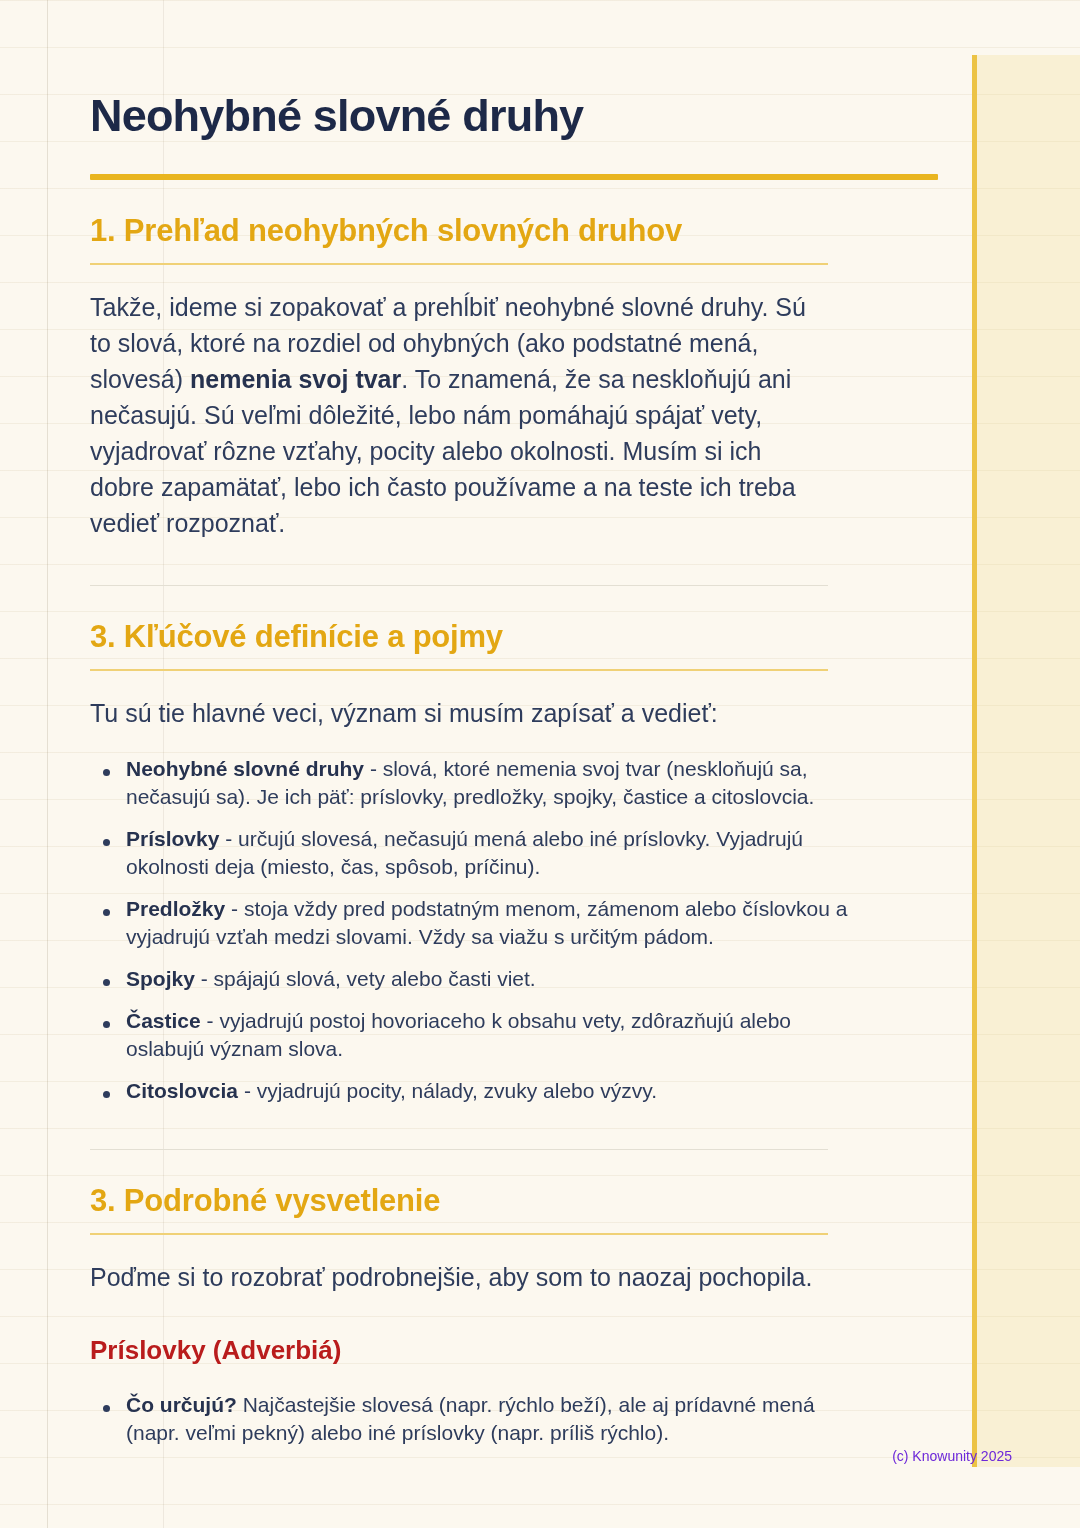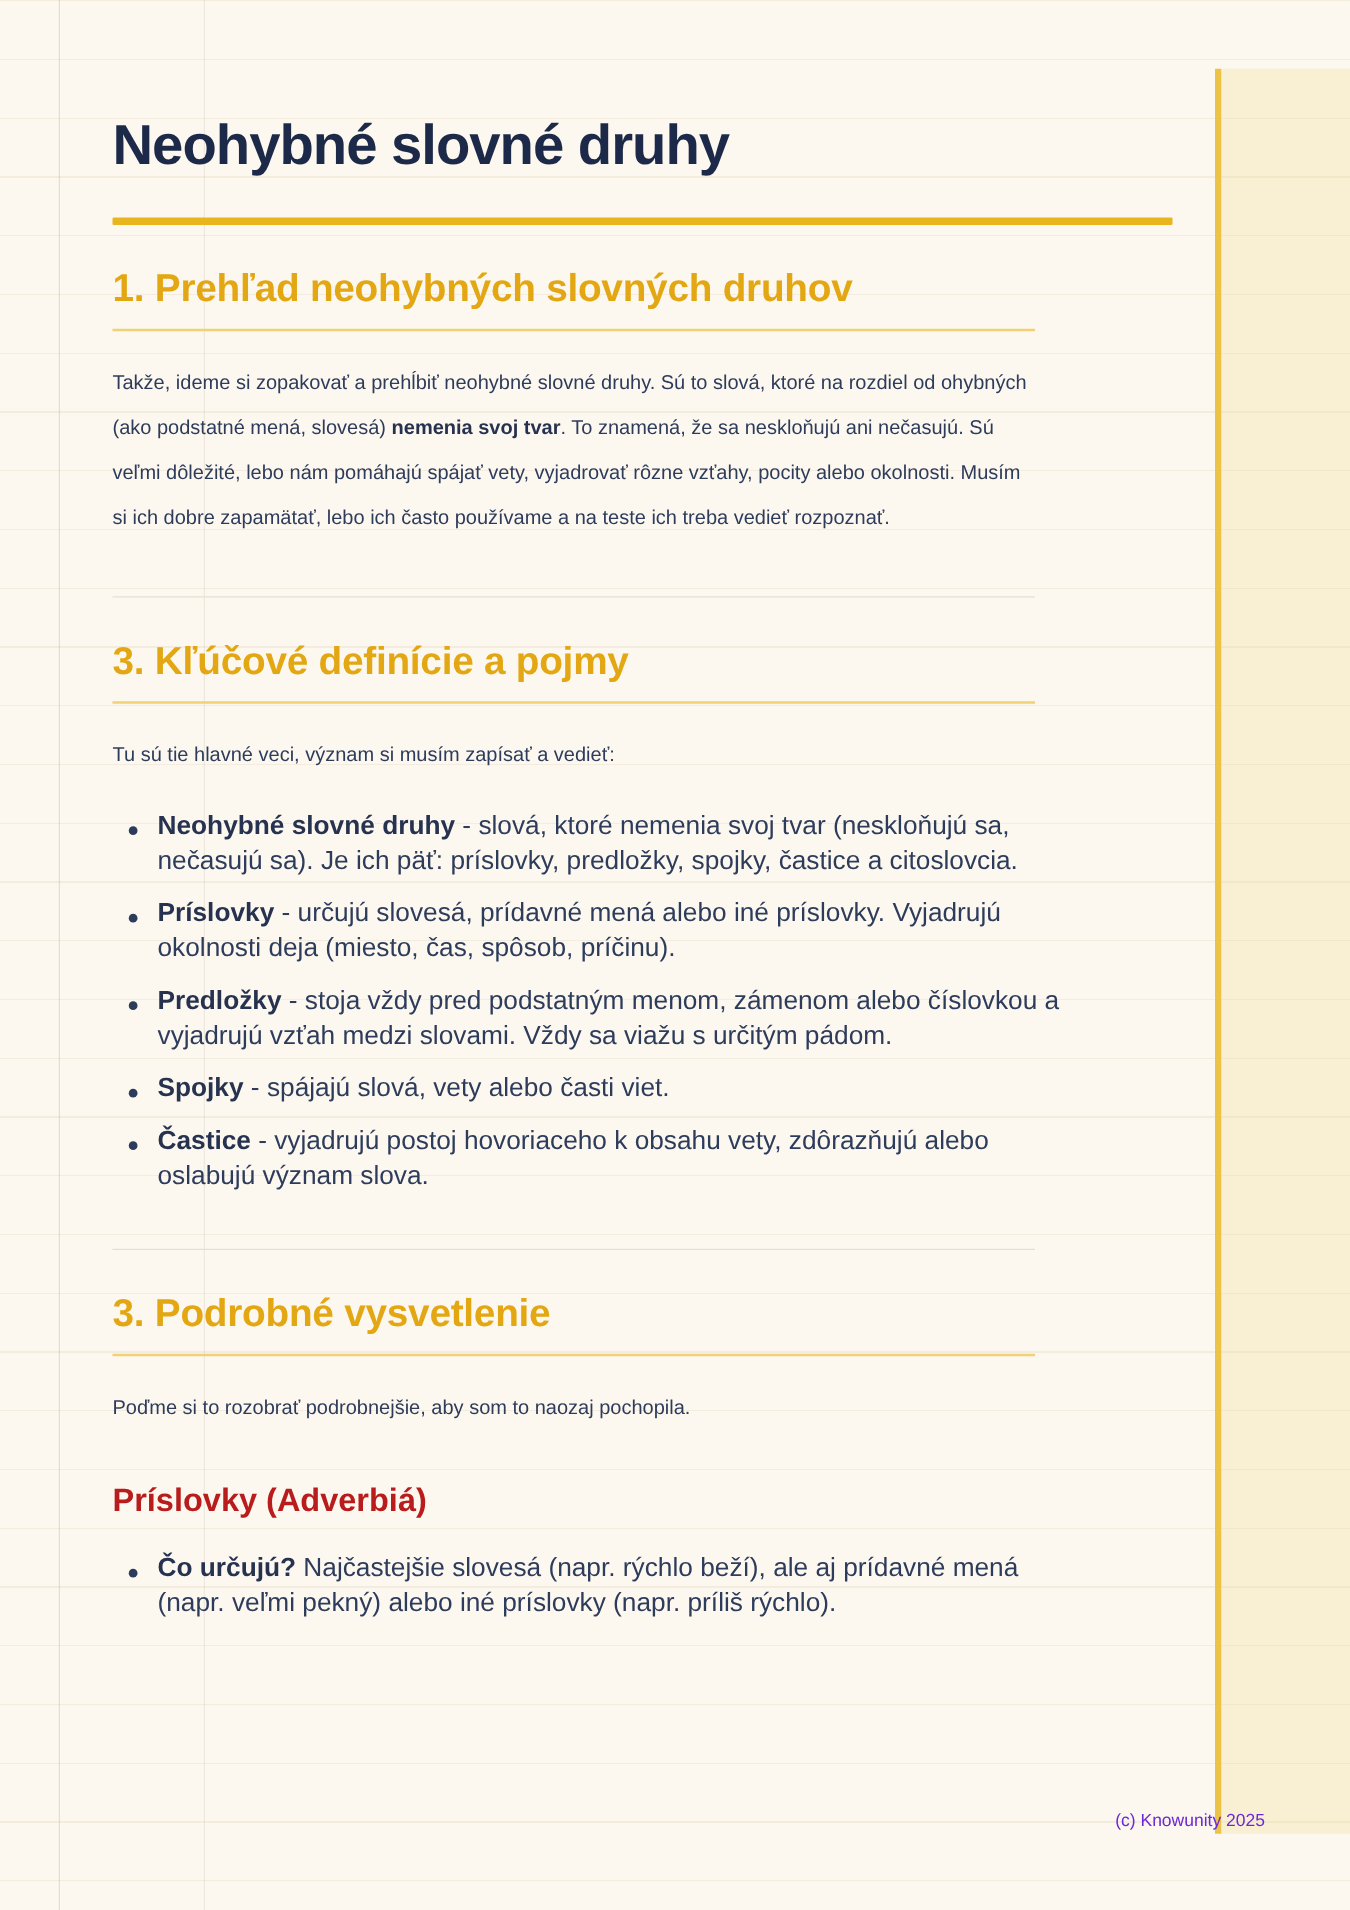--- a/index.html
+++ b/index.html
@@ -28,21 +28,21 @@
   h1 {
     margin: 0; font-size: 45px; line-height: 1.15; font-weight: bold;
     color: #1d2948; letter-spacing: -0.8px;
   }
   .title-rule { margin-top: 32px; height: 6px; width: 848px; background: #e9b51f; border-radius: 1px; }
   h2 {
     margin: 32px 0 0 0; font-size: 31px; line-height: 1.2; font-weight: bold;
     color: #e3a713; letter-spacing: -0.2px;
   }
   .h-underline { margin-top: 14px; height: 2px; width: 738px; background: #f0d176; }
-  p.body { margin: 24px 0 0 0; font-size: 16px; line-height: 36px; max-width: 742px; }
+  p.body { margin: 24px 0 0 0; font-size: 25px; line-height: 36px; max-width: 742px; }
   .divider { border: none; border-top: 1px solid #e3dfd3; width: 738px; margin: 44px 0 0 0; }
   ul.list { list-style: none; margin: 24px 0 0 0; padding: 0 0 0 36px; max-width: 742px; }
   ul.list li { position: relative; font-size: 21px; line-height: 28px; margin-bottom: 14px; }
   ul.list li::before {
     content: ""; position: absolute; left: -23px; top: 14px;
     width: 7px; height: 7px; border-radius: 50%; background: #2e3c5c;
   }
   h3 { margin: 40px 0 0 0; font-size: 26px; line-height: 1.2; font-weight: bold; color: #b91c1c; }
   strong { font-weight: bold; color: #26324f; }
   .it { }
@@ -68,24 +68,25 @@
   </section>
 
   <hr class="divider">
 
   <section>
     <h2>3. Kľúčové definície a pojmy</h2>
     <div class="h-underline"></div>
     <p class="body">Tu sú tie hlavné veci, význam si musím zapísať a vedieť:</p>
     <ul class="list">
       <li><strong>Neohybné slovné druhy</strong><span> - slová, ktoré nemenia svoj tvar (neskloňujú sa, nečasujú sa). Je ich päť: príslovky, predložky, spojky, častice a citoslovcia.</span></li>
-      <li><strong>Príslovky</strong><span> - určujú slovesá, prídavné mená alebo iné príslovky. Vyjadrujú okolnosti deja (miesto, čas, spôsob, príčinu).</span></li>
+      <li><strong>Príslovky</strong><span> - určujú slovesá, nečasujú mená alebo iné príslovky. Vyjadrujú okolnosti deja (miesto, čas, spôsob, príčinu).</span></li>
       <li><strong>Predložky</strong><span> - stoja vždy pred podstatným menom, zámenom alebo číslovkou a vyjadrujú vzťah medzi slovami. Vždy sa viažu s určitým pádom.</span></li>
       <li><strong>Spojky</strong><span> - spájajú slová, vety alebo časti viet.</span></li>
       <li><strong>Častice</strong><span> - vyjadrujú postoj hovoriaceho k obsahu vety, zdôrazňujú alebo oslabujú význam slova.</span></li>
+      <li><strong>Citoslovcia</strong><span> - vyjadrujú pocity, nálady, zvuky alebo výzvy.</span></li>
     </ul>
   </section>
 
   <hr class="divider">
 
   <section>
     <h2>3. Podrobné vysvetlenie</h2>
     <div class="h-underline"></div>
     <p class="body">Poďme si to rozobrať podrobnejšie, aby som to naozaj pochopila.</p>
     <h3>Príslovky (Adverbiá)</h3>

